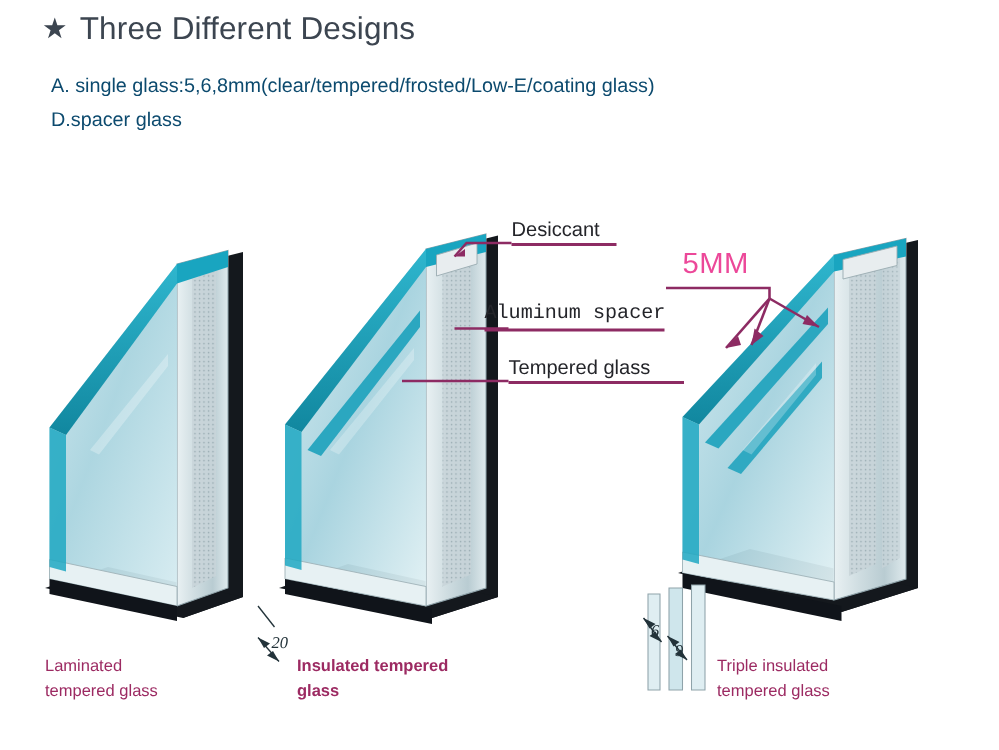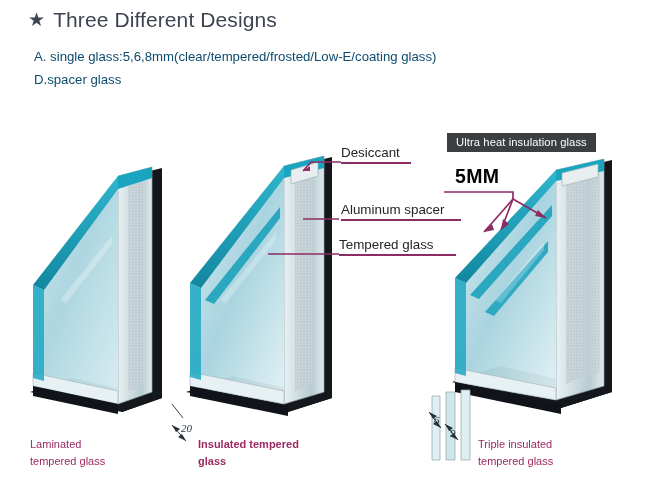--- a/index.html
+++ b/index.html
@@ -84,33 +84,33 @@
     padding-bottom: 1px;
   }
   .callout .cunderline {
     display: block;
     height: 1.6px;
     background: #8d2b63;
   }
 
   .callout-desiccant { left: 341px; top: 145px; }
   .callout-desiccant .cunderline { width: 70px; }
-  .callout-spacer { left: 341px; top: 202px; }
+  .callout-spacer { left: 323px; top: 202px; font-family: Liberation Mono, monospace; }
   .callout-spacer .cunderline { width: 120px; }
   .callout-tempered { left: 339px; top: 237px; }
   .callout-tempered .cunderline { width: 117px; }
 
   
   .label-5mm {
     position: absolute;
     left: 455px;
     top: 165px;
     font-size: 19.5px;
-    color: #000000;
-    font-weight: 700;
+    color: #ec4899;
+    font-weight: 400;
     letter-spacing: .3px;
     white-space: nowrap;
   }
 
   
   .caption {
     position: absolute;
     font-size: 11px;
     line-height: 17px;
     color: #9c2a62;
@@ -295,21 +295,20 @@
       <path d="M444,192 L513,192 L513,199"></path>
       <path d="M513,199 L484,232"></path>
       <path d="M513,199 L501,230"></path>
       <path d="M513,199 L546,218"></path>
       <polygon points="484,232 492,224 494,230" fill="#8d2b63" stroke="none"></polygon>
       <polygon points="501,230 503,219 509,224" fill="#8d2b63" stroke="none"></polygon>
       <polygon points="546,218 535,216 538,210" fill="#8d2b63" stroke="none"></polygon>
     </g>
   </svg>
 
-  <div class="badge">Ultra heat insulation glass</div>
 
   <div class="callout callout-desiccant">
     <span class="ctext">Desiccant</span>
     <span class="cunderline"></span>
   </div>
   <div class="callout callout-spacer">
     <span class="ctext">Aluminum spacer</span>
     <span class="cunderline"></span>
   </div>
   <div class="callout callout-tempered">

